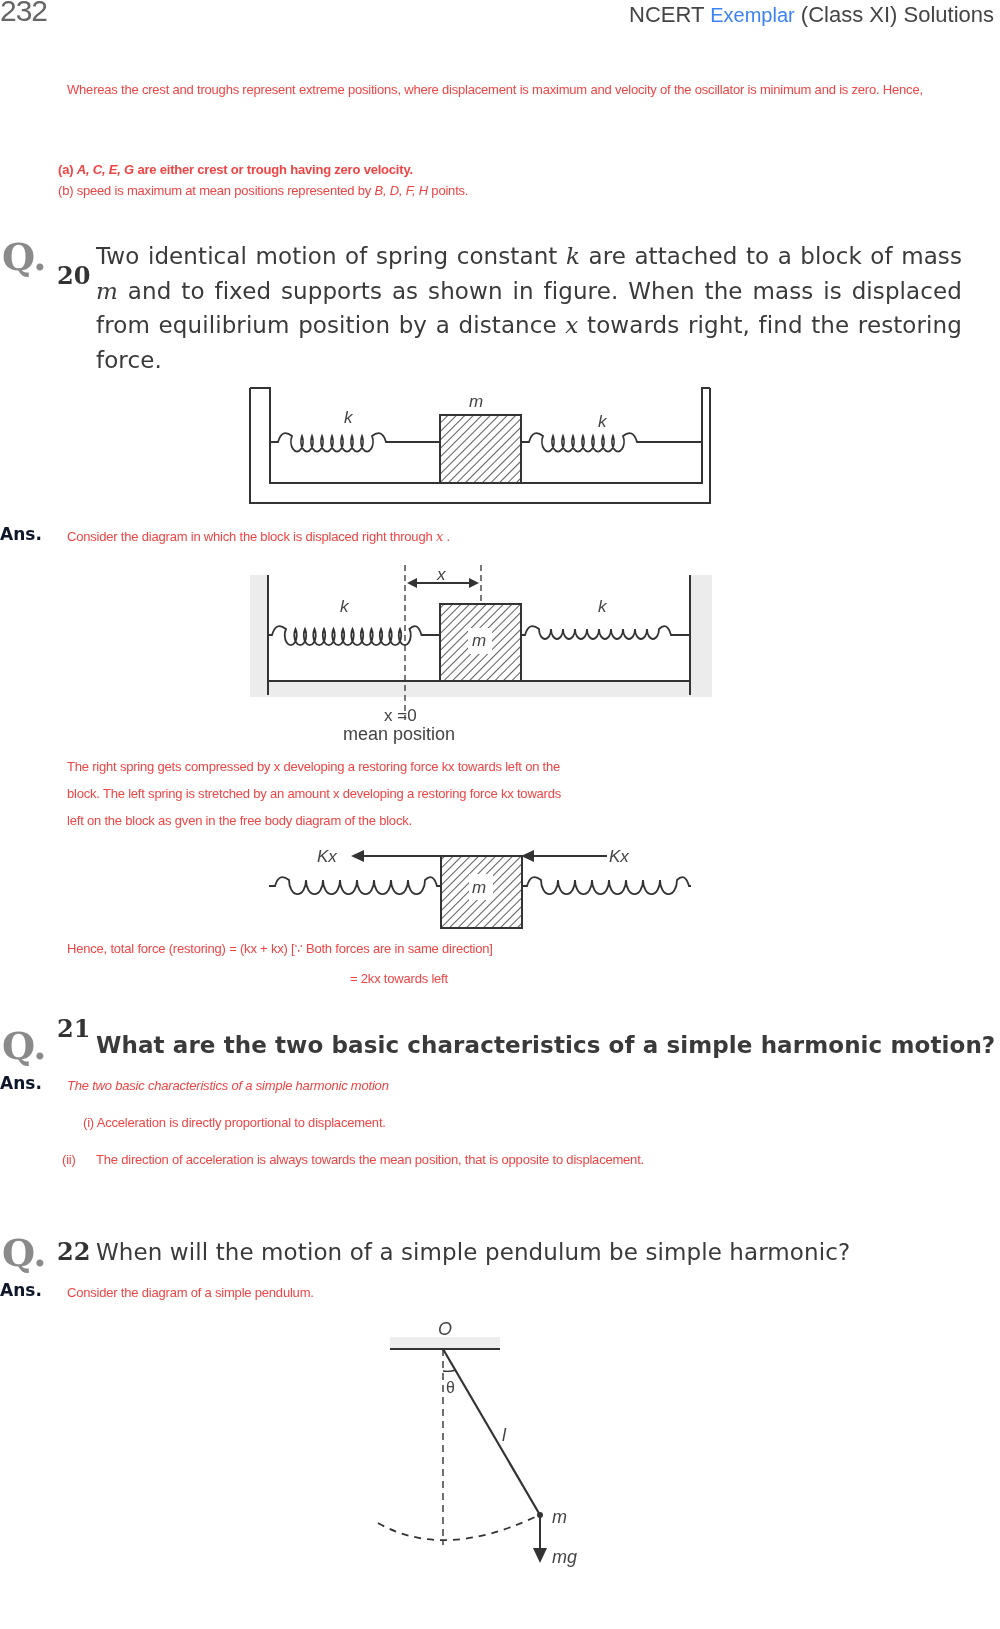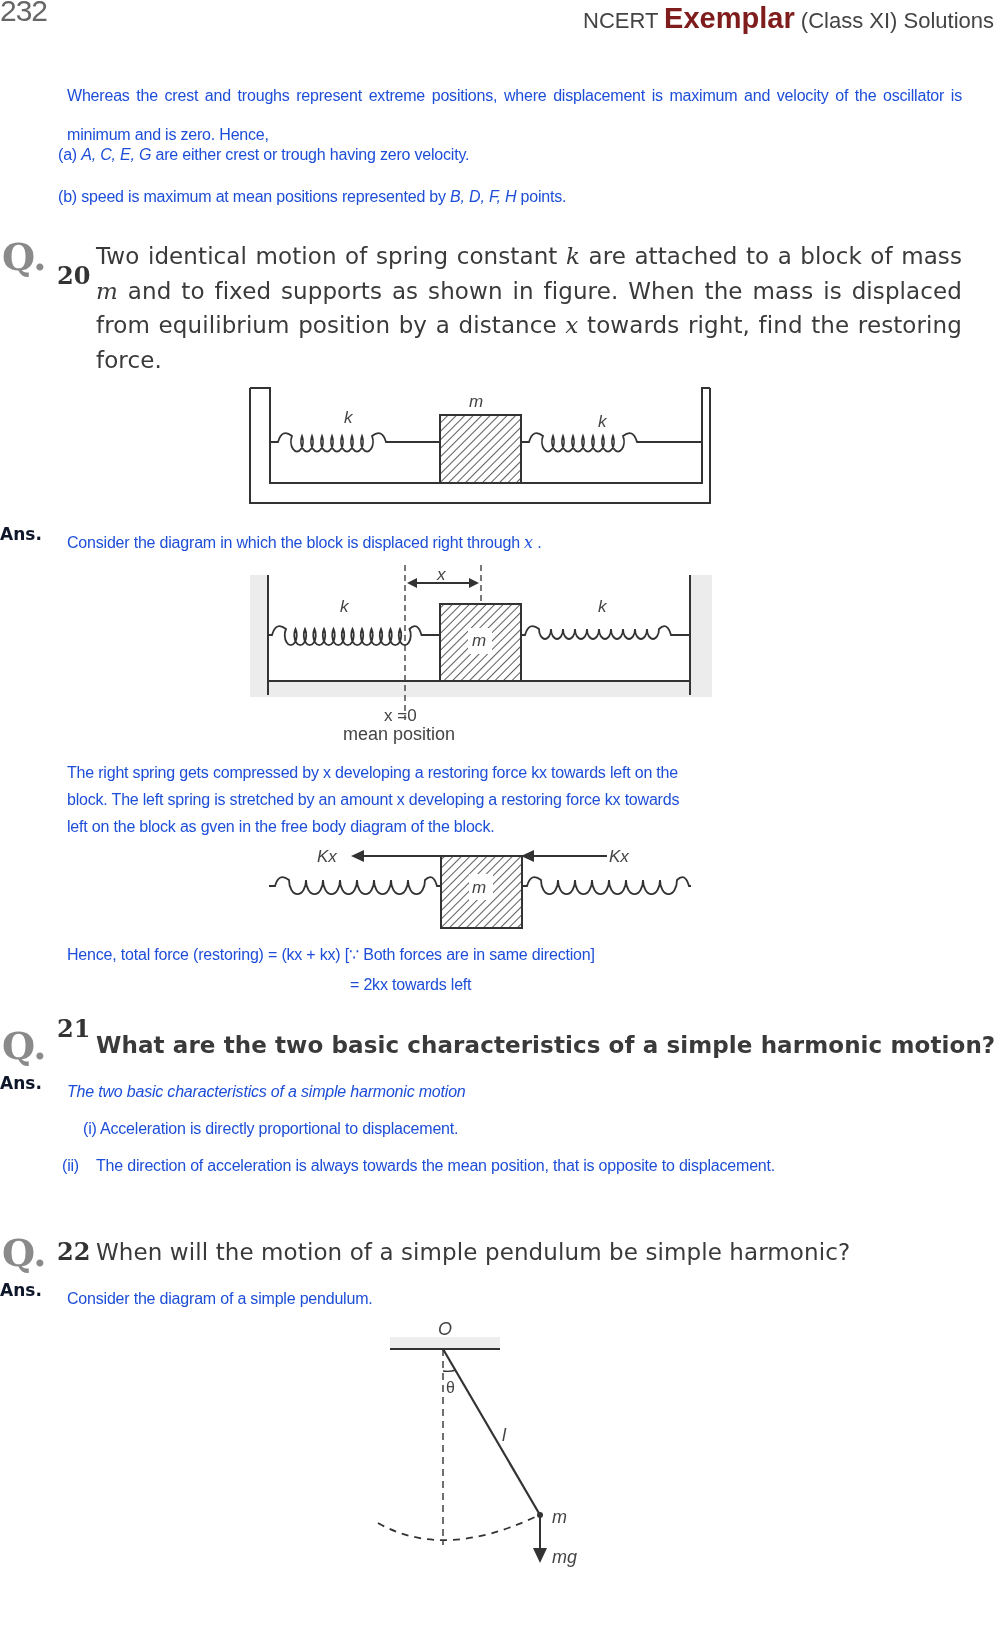--- a/index.html
+++ b/index.html
@@ -1,42 +1,42 @@
 <!DOCTYPE html>
 <html><head>
 <meta charset="utf-8">
 <style>
   html, body { margin:0; padding:0; background:#ffffff; }
   body { width:1000px; height:1629px; position:relative; overflow:hidden; color:#3a3a3a;
          font-family:"Liberation Sans", sans-serif; }
   .abs { position:absolute; }
   .page-num { left:0; top:-6px; font-size:30px; color:#666; font-weight:300; letter-spacing:-1px; }
   .running-head { right:6px; top:2px; font-size:22px; color:#444; }
-  .running-head b { font-weight:bold; font-size:29px; color:#7f1d1d; }
-  .body-text { font-size:16px; line-height:39px; color:#1d4ed8; letter-spacing:-0.2px; }
+  .running-head b { font-weight:normal; font-size:20px; color:#3b82f6; }
+  .body-text { font-size:13px; line-height:27px; color:#ef4444; letter-spacing:-0.2px; }
   .just { text-align:justify; text-align-last:left; }
   .q-mark { font-family:"DejaVu Serif", serif; font-weight:bold; font-size:38px; color:#8a8a8a; }
   .q-num { font-family:"DejaVu Serif", serif; font-weight:bold; font-size:24px; color:#333; }
   .q-text { font-family:"DejaVu Sans", sans-serif; font-size:23px; line-height:34.5px; color:#3a3a3a; letter-spacing:0.1px; }
   .ans-label { font-family:"DejaVu Sans", sans-serif; font-weight:bold; font-size:17px; color:#0f172a; }
   i.v { font-family:"DejaVu Serif", serif; font-style:italic; }
   svg text { font-family:"Liberation Sans", sans-serif; }
 </style>
 </head>
 <body>
 
 <div class="abs page-num">232</div>
 <div class="abs running-head">
   <span>NCERT</span>
   <b>Exemplar</b>
   <span>(Class XI) Solutions</span>
 </div>
 
 <div class="abs body-text just" style="left:67px; top:76px; width:895px;">Whereas the crest and troughs represent extreme positions, where displacement is maximum and velocity of the oscillator is minimum and is zero. Hence,</div>
-<div class="abs body-text" style="left:58px; top:135px; width:900px;">
+<div class="abs body-text" style="left:58px; top:156px; width:900px;font-weight:bold;">
   <span>(a)</span>
   <i>A, C, E, G</i>
   <span>are either crest or trough having zero velocity.</span>
 </div>
 <div class="abs body-text" style="left:58px; top:177px; width:900px;">
   <span>(b)</span>
   <span>speed is maximum at mean positions represented by</span>
   <i>B, D, F, H</i>
   <span>points.</span>
 </div>

